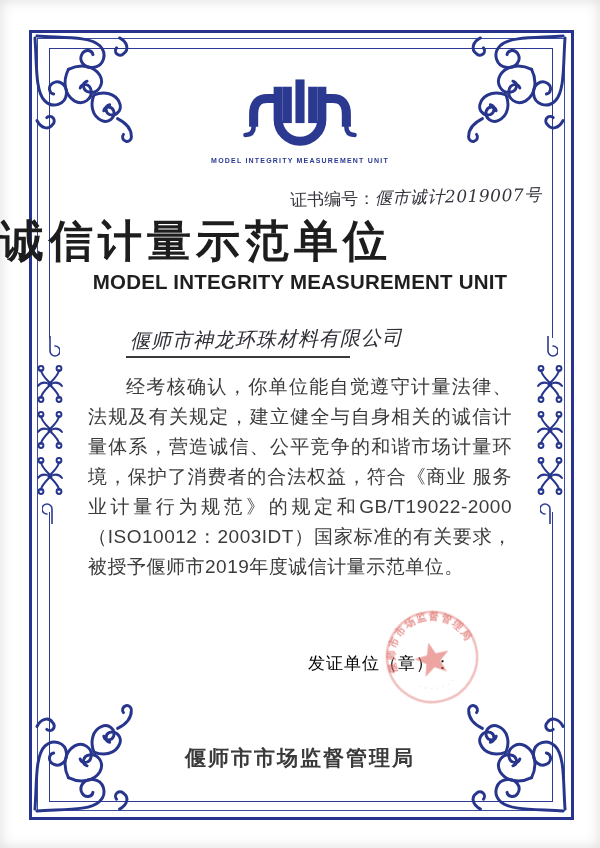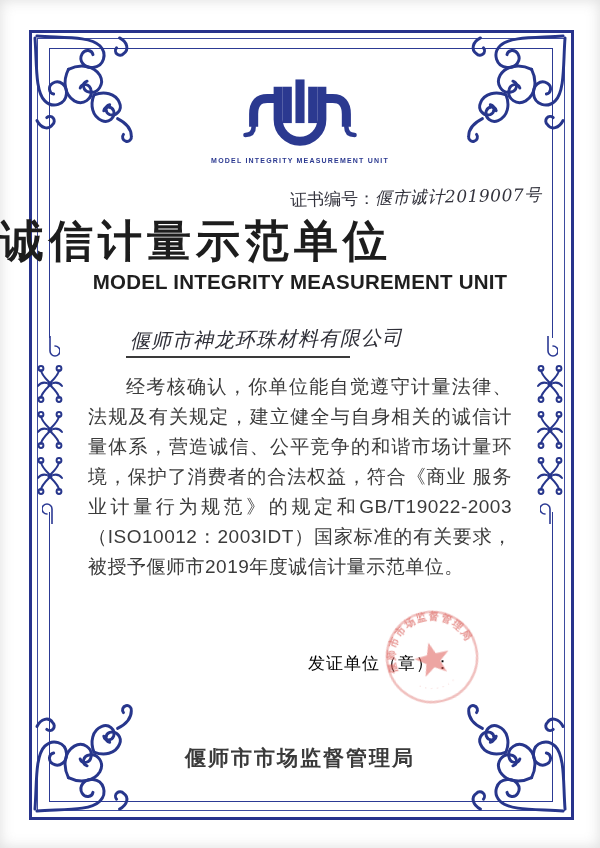--- a/index.html
+++ b/index.html
@@ -160,21 +160,21 @@
   <div class="cert-no">
     <span>证书编号：</span><span class="val">偃市诚计2019007号</span>
   </div>
 
   <div class="title-cn">诚信计量示范单位</div>
   <div class="title-en">MODEL INTEGRITY MEASUREMENT UNIT</div>
 
   <div class="company">偃师市神龙环珠材料有限公司</div>
   <div class="company-line"></div>
 
-  <div class="body-text">经考核确认，你单位能自觉遵守计量法律、法规及有关规定，建立健全与自身相关的诚信计量体系，营造诚信、公平竞争的和谐市场计量环境，保护了消费者的合法权益，符合《商业 服务业计量行为规范》的规定和GB/T19022-2003（ISO10012：2003IDT）国家标准的有关要求，被授予偃师市2019年度诚信计量示范单位。</div>
+  <div class="body-text">经考核确认，你单位能自觉遵守计量法律、法规及有关规定，建立健全与自身相关的诚信计量体系，营造诚信、公平竞争的和谐市场计量环境，保护了消费者的合法权益，符合《商业 服务业计量行为规范》的规定和GB/T19022-2000（ISO10012：2003IDT）国家标准的有关要求，被授予偃师市2019年度诚信计量示范单位。</div>
 
   <div class="issuer-label">发证单位（章）：</div>
 
   <svg class="seal" viewBox="0 0 100 100">
     <circle cx="50" cy="50" r="46" fill="none" stroke="#e2827e" stroke-width="2.4" opacity="0.55"></circle>
     <polygon opacity="0.6" fill="#dd5b56" points="50,35 54.6,47.3 67.8,47.6 57.3,55.6 61.2,68.2 50,60.7 38.8,68.2 42.7,55.6 32.2,47.6 45.4,47.3"></polygon>
     <defs>
         <path id="sealArc" d="M14,62 A38,38 0 1 1 86,62" fill="none"></path>
       </defs>
     <text font-size="10.5" fill="#dd6b66" opacity="0.78" letter-spacing="1.5" font-weight="bold">

